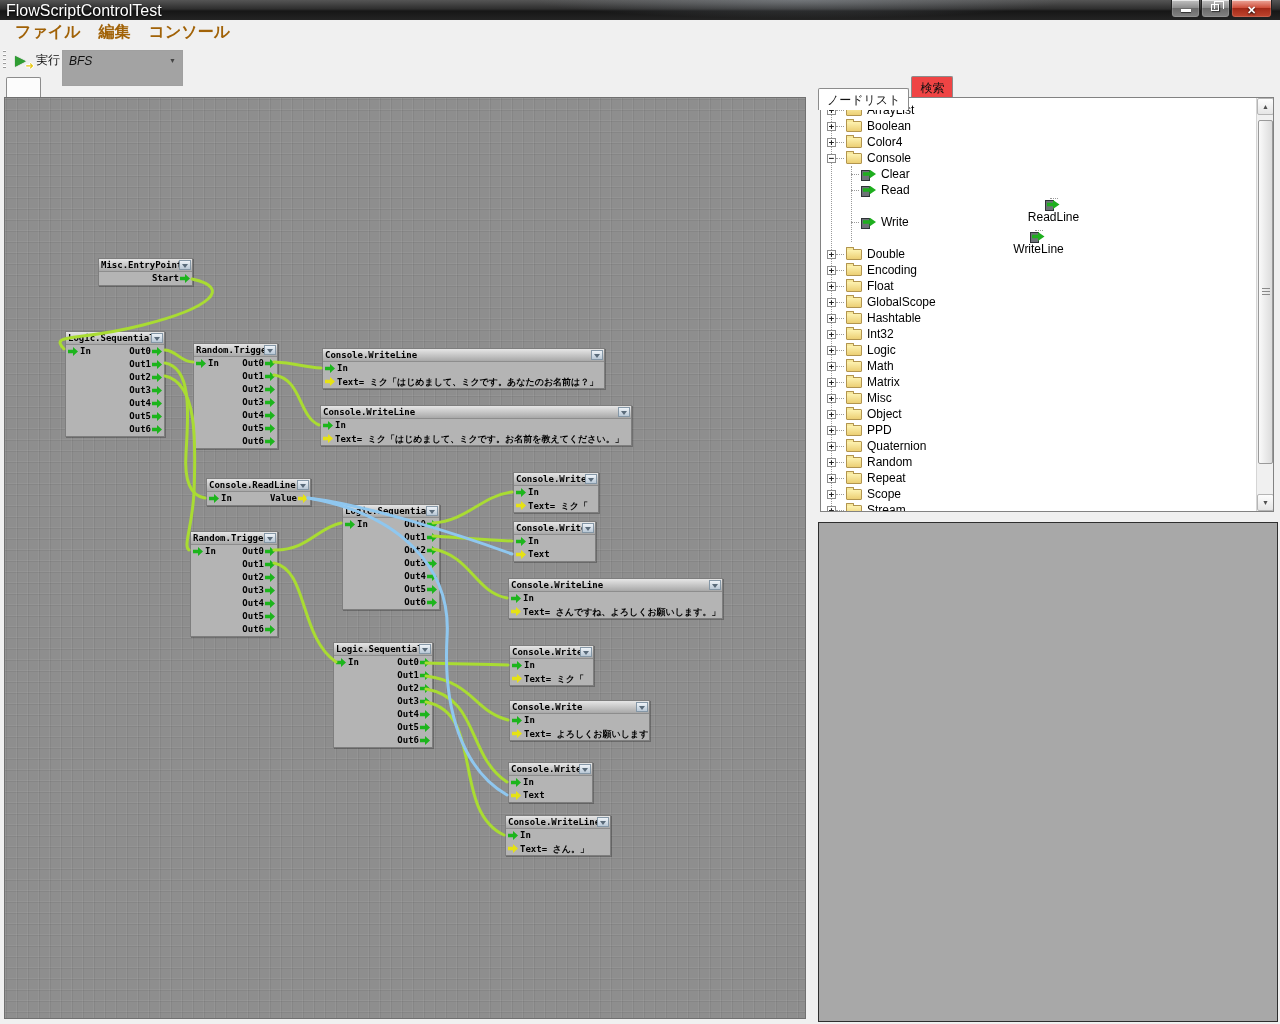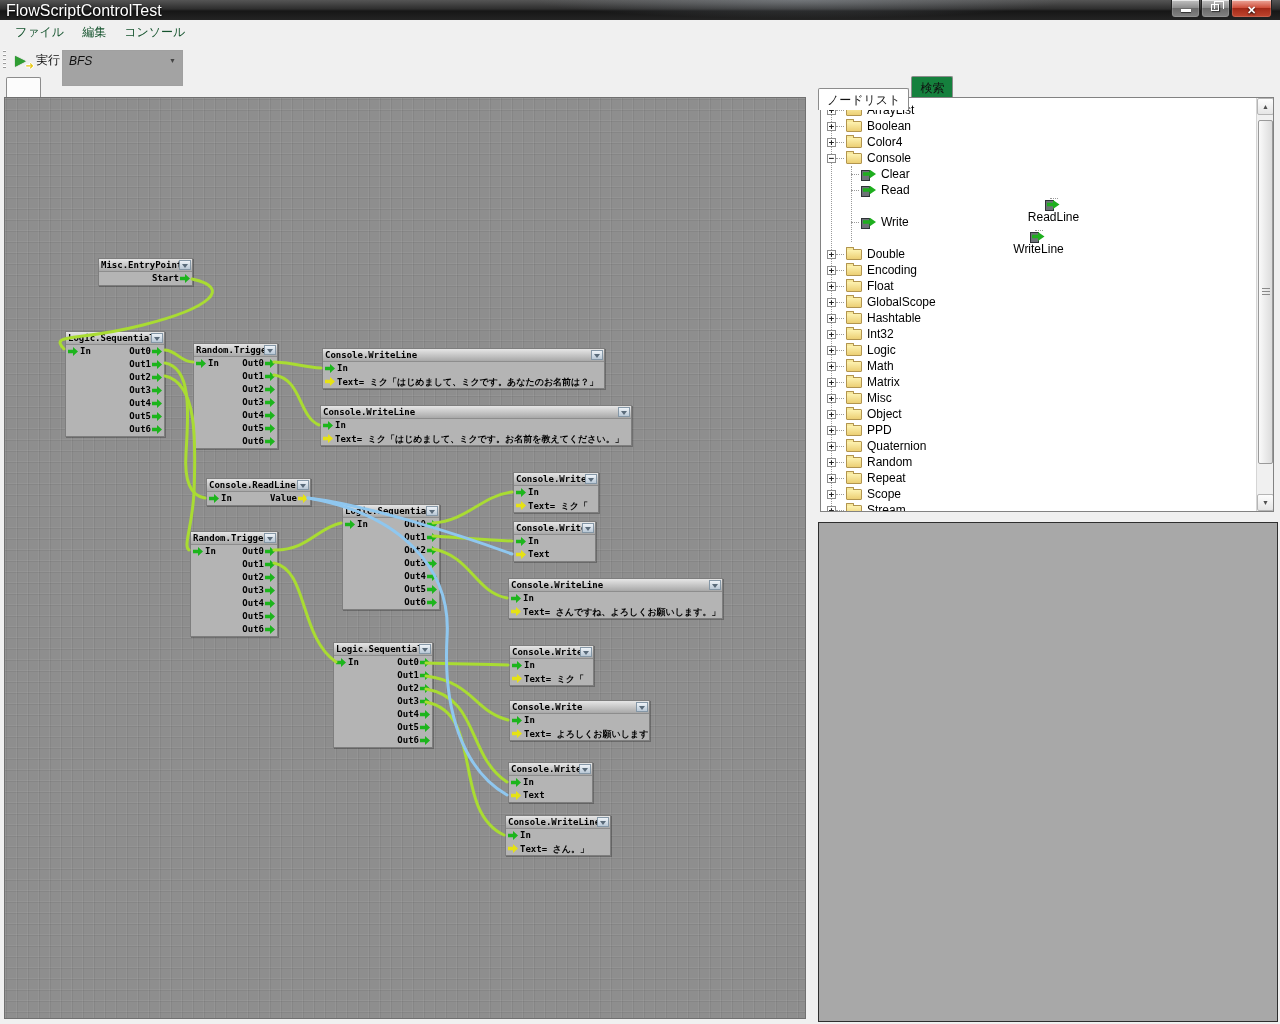--- a/index.html
+++ b/index.html
@@ -24,21 +24,21 @@
     box-shadow:0 1px 1px rgba(0,0,0,.6);}
   .cap .restore-glyph{position:absolute;left:9px;top:4px;width:8px;height:7px;border:1px solid #fff;
     box-shadow:1px 1px 1px rgba(0,0,0,.5);}
   .cap .restore-glyph::before{content:"";position:absolute;left:2px;top:-4px;width:8px;height:7px;
     border:1px solid #fff;border-bottom:none;}
   .cap .close-glyph{font-size:11px;font-weight:bold;line-height:17px;text-shadow:0 1px 2px #000;}
 
   
   .menubar{position:absolute;left:0;top:20px;width:1280px;height:25px;background:#f0f0f0;
     display:flex;align-items:center;padding-left:6px;}
-  .menu-item{padding:3px 9px;font-size:12px;color:#14532d;}
+  .menu-item{padding:3px 9px;font-size:16px;color:#a16207;font-weight:bold;}
   .toolbar{position:absolute;left:0;top:45px;width:1280px;height:31px;background:#f0f0f0;}
   .grip{position:absolute;left:3px;top:5px;width:3px;height:20px;
     background:repeating-linear-gradient(#fff 0 1px,#9a9a9a 1px 2px,transparent 2px 4px);}
   .run-btn{position:absolute;left:10px;top:3px;height:24px;display:flex;align-items:center;padding:0 4px;}
   .run-icon{position:relative;width:18px;height:17px;margin-right:4px;}
   .run-icon .play{position:absolute;left:1px;top:0;font-size:14px;line-height:16px;color:#2f9e33;
     text-shadow:0 0 1px #1c6b20;}
   .run-icon .sub-arrow{position:absolute;right:-2px;bottom:-2px;font-size:10px;line-height:10px;color:#e8c818;
     text-shadow:1px 0 0 #fff,-1px 0 0 #fff,0 1px 0 #fff,0 -1px 0 #fff;}
   .run-label{font-size:12px;color:#111;}
@@ -83,21 +83,21 @@
     clip-path:polygon(0 30%,50% 30%,50% 0,100% 50%,50% 100%,50% 70%,0 70%);
     filter:drop-shadow(0 0 0.6px #222);}
   .port.l{left:2px;}
   .port.r{right:2px;}
   .port.pg{background:#1cb51c;}
   .port.py{background:#e6e215;}
 
   
   .side-tabs{position:absolute;left:818px;top:76px;display:flex;align-items:flex-end;text-align:center;}
   .side-tab{height:34px;padding:3px 8px 0 8px;font-size:12px;color:#111;border:1px solid #8c8c8c;
-    border-bottom:none;background:#15803d;border-radius:2px 2px 0 0;margin-right:2px;}
+    border-bottom:none;background:#ef4444;border-radius:2px 2px 0 0;margin-right:2px;}
   .side-tab.active{background:#fff;height:22px;position:relative;z-index:2;}
   .treebox{position:absolute;left:820px;top:97px;width:454px;height:415px;background:#fff;
     border:1px solid #828282;overflow:hidden;}
   .tree-inner{position:absolute;left:0;top:0;right:17px;bottom:0;overflow:hidden;}
   .tree-vline{position:absolute;border-left:1px dotted #9a9a9a;}
   .trow{position:absolute;left:0;width:100%;height:16px;display:flex;align-items:center;font-size:12px;color:#000;}
   .expander{width:9px;height:9px;background:#fff;border:1px solid #8c8c8c;margin-left:6px;
     font:bold 9px/7px "DejaVu Sans Mono",monospace;text-align:center;color:#222;flex:none;}
   .stub{width:8px;height:0;border-top:1px dotted #9a9a9a;flex:none;}
   .icon-folder{width:16px;height:11px;position:relative;flex:none;margin:0 5px 0 2px;

